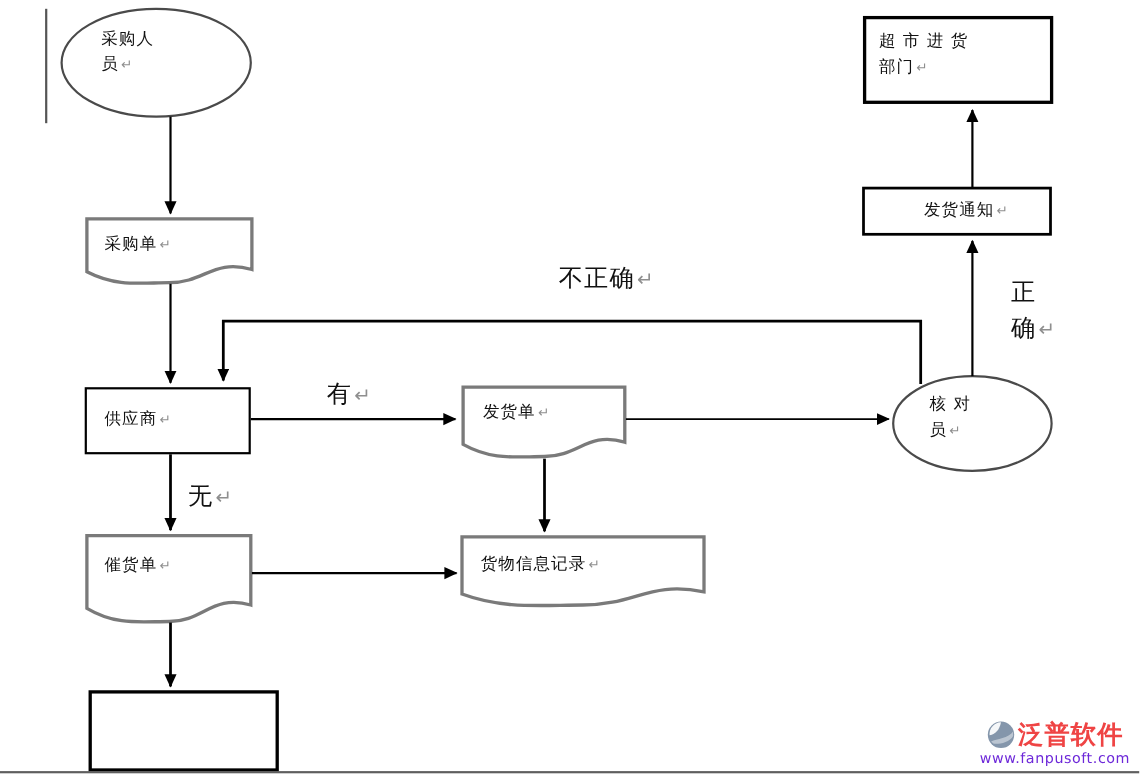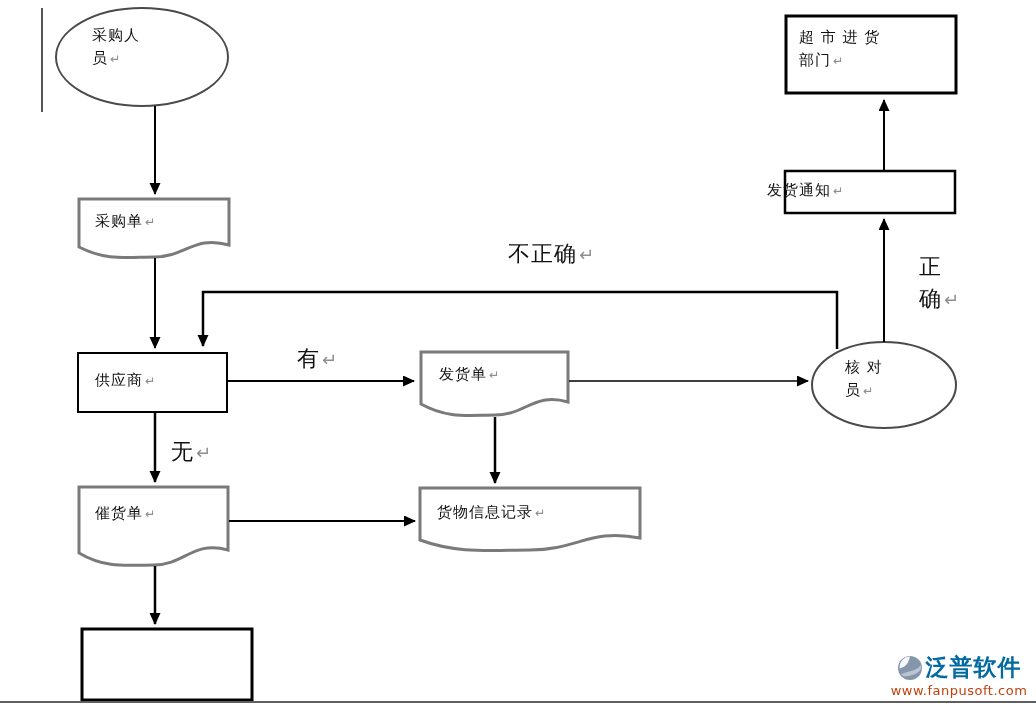--- a/index.html
+++ b/index.html
@@ -109,21 +109,21 @@
   <div class="lbl" style="left:439px;top:363px;"><span>发货单</span><span class="ret">↵</span></div>
 
   <div class="lbl" style="left:845px;top:356px;"><span>核 对
 员</span><span class="ret">↵</span></div>
 
   <div class="lbl" style="left:95px;top:502px;"><span>催货单</span><span class="ret">↵</span></div>
 
   <div class="lbl" style="left:437px;top:501px;"><span>货物信息记录</span><span class="ret">↵</span></div>
 
 
-  <div class="lbl" style="left:767px;top:179px;"><span>发货通知</span><span class="ret">↵</span></div>
+  <div class="lbl" style="left:840px;top:179px;"><span>发货通知</span><span class="ret">↵</span></div>
 
   <div class="lbl" style="left:799px;top:26px;"><span>超 市 进 货
 部门</span><span class="ret">↵</span></div>
 
   <div class="edge-lbl" style="left:508px;top:238px;"><span>不正确</span><span class="ret">↵</span></div>
 
   <div class="edge-lbl" style="left:919px;top:251px;"><span>正
 确</span><span class="ret">↵</span></div>
 
   <div class="edge-lbl" style="left:297px;top:343px;"><span>有</span><span class="ret">↵</span></div>
@@ -132,20 +132,20 @@
 
   <div id="stray-line"></div>
 
   <div id="watermark">
     <div id="wm-row">
       <svg width="26" height="26" viewBox="0 0 26 26">
         <circle cx="13" cy="13" r="12" fill="#8496ab"></circle>
         <path d="M13 1.5 C6.5 1.5 2 7.5 2.6 13.5 C8.5 12 11.5 8.5 13 1.5 Z" fill="#ffffff" opacity="0.92"></path>
         <path d="M4 19 C9 17 20 16 24 10 L24 14 C21 20 10 22 6 21 Z" fill="#ffffff" opacity="0.45"></path>
       </svg>
-      <span id="wm-brand" style="color:#0369a1">泛普软件</span>
+      <span id="wm-brand" style="color:#ef4444">泛普软件</span>
     </div>
-    <div id="wm-url" style="color:#c2410c">www.fanpusoft.com</div>
+    <div id="wm-url" style="color:#6d28d9">www.fanpusoft.com</div>
   </div>
 
   <div id="bottom-rule"></div>
 
 </div>
 
 </body></html>

